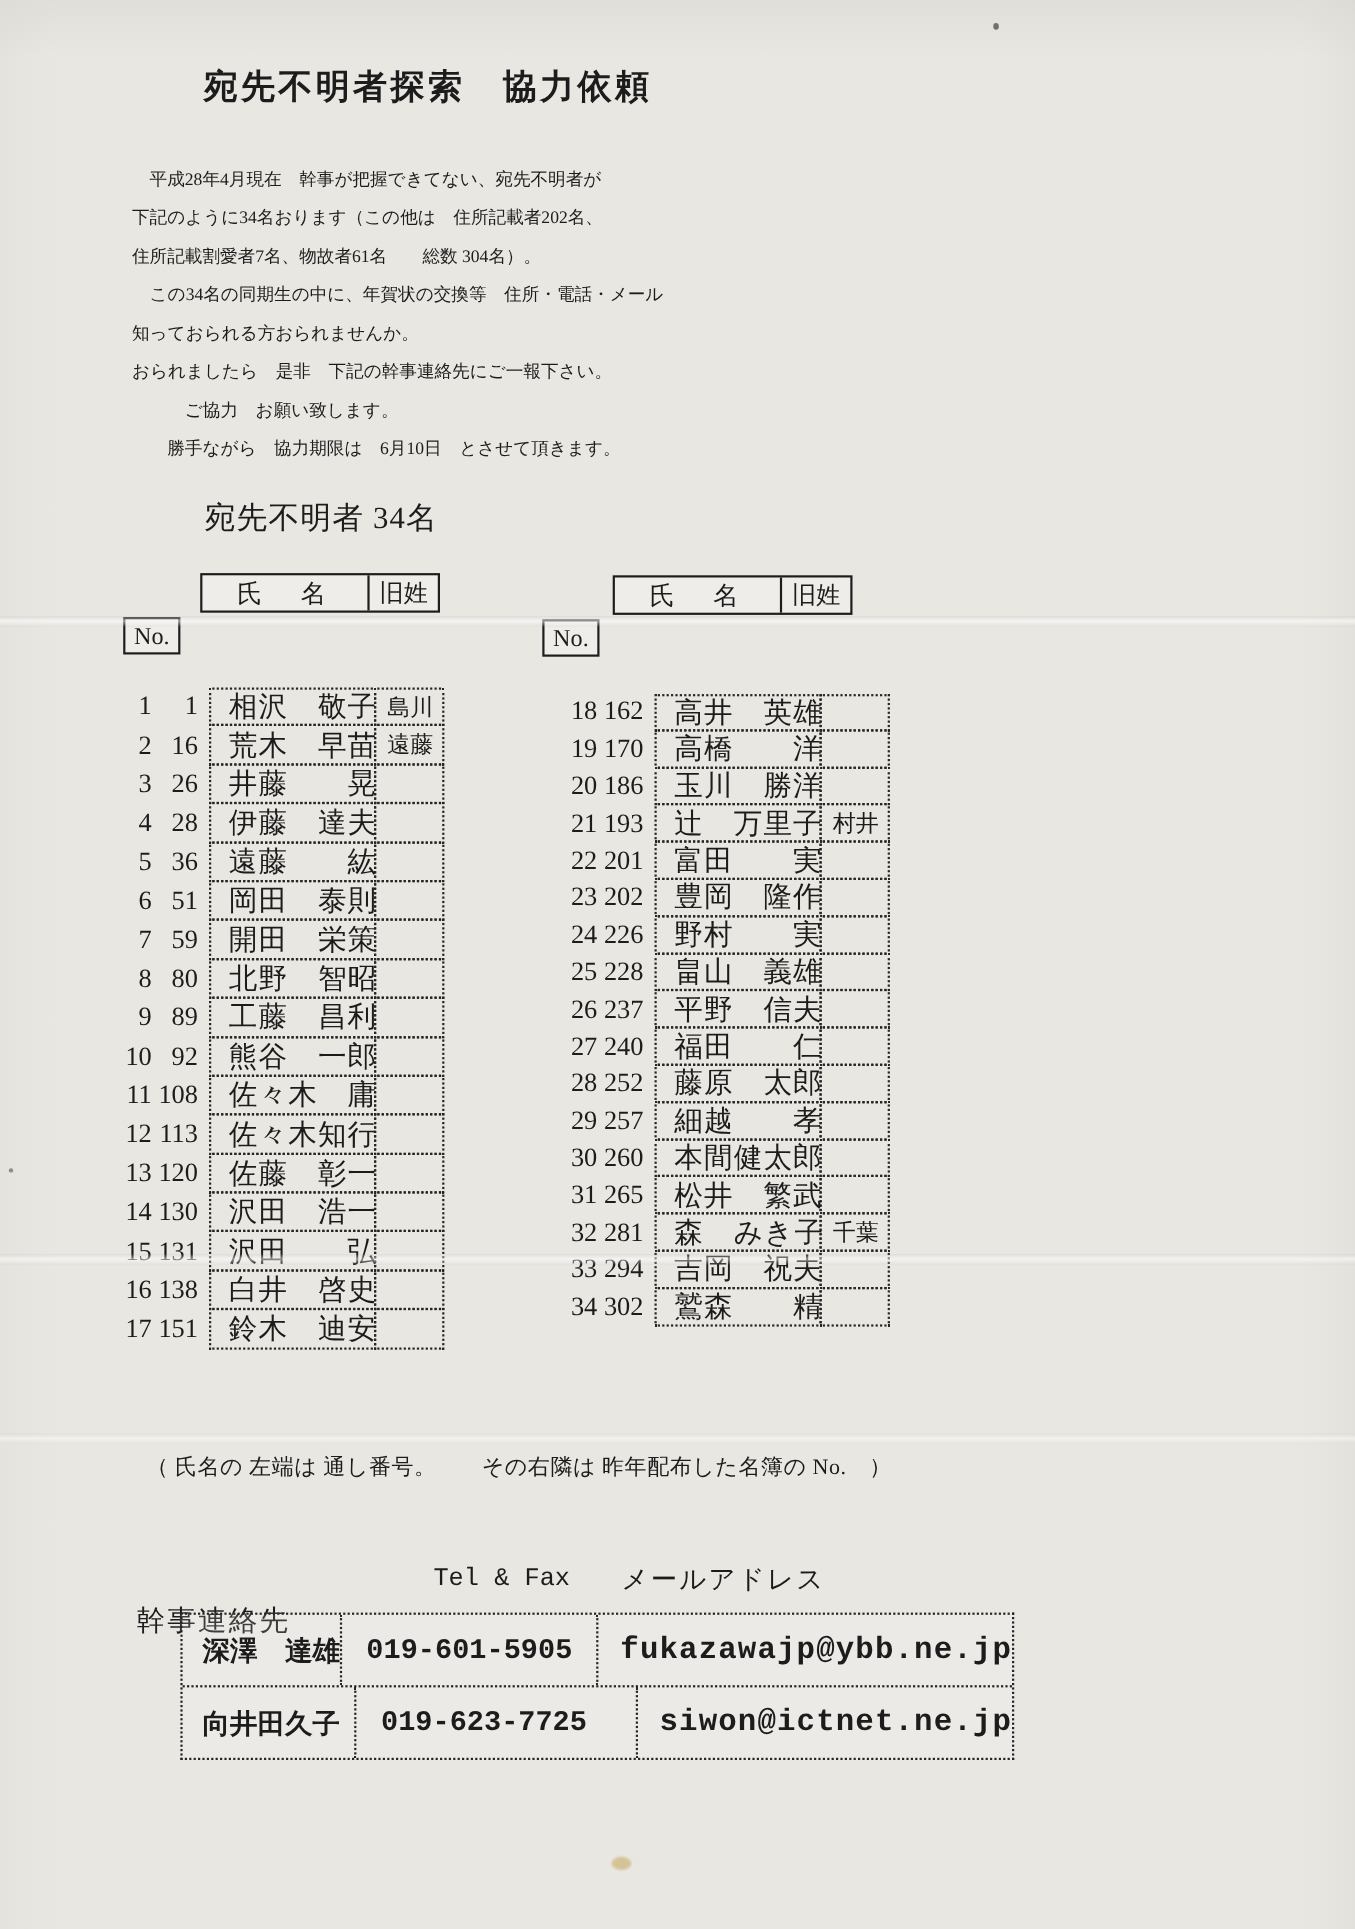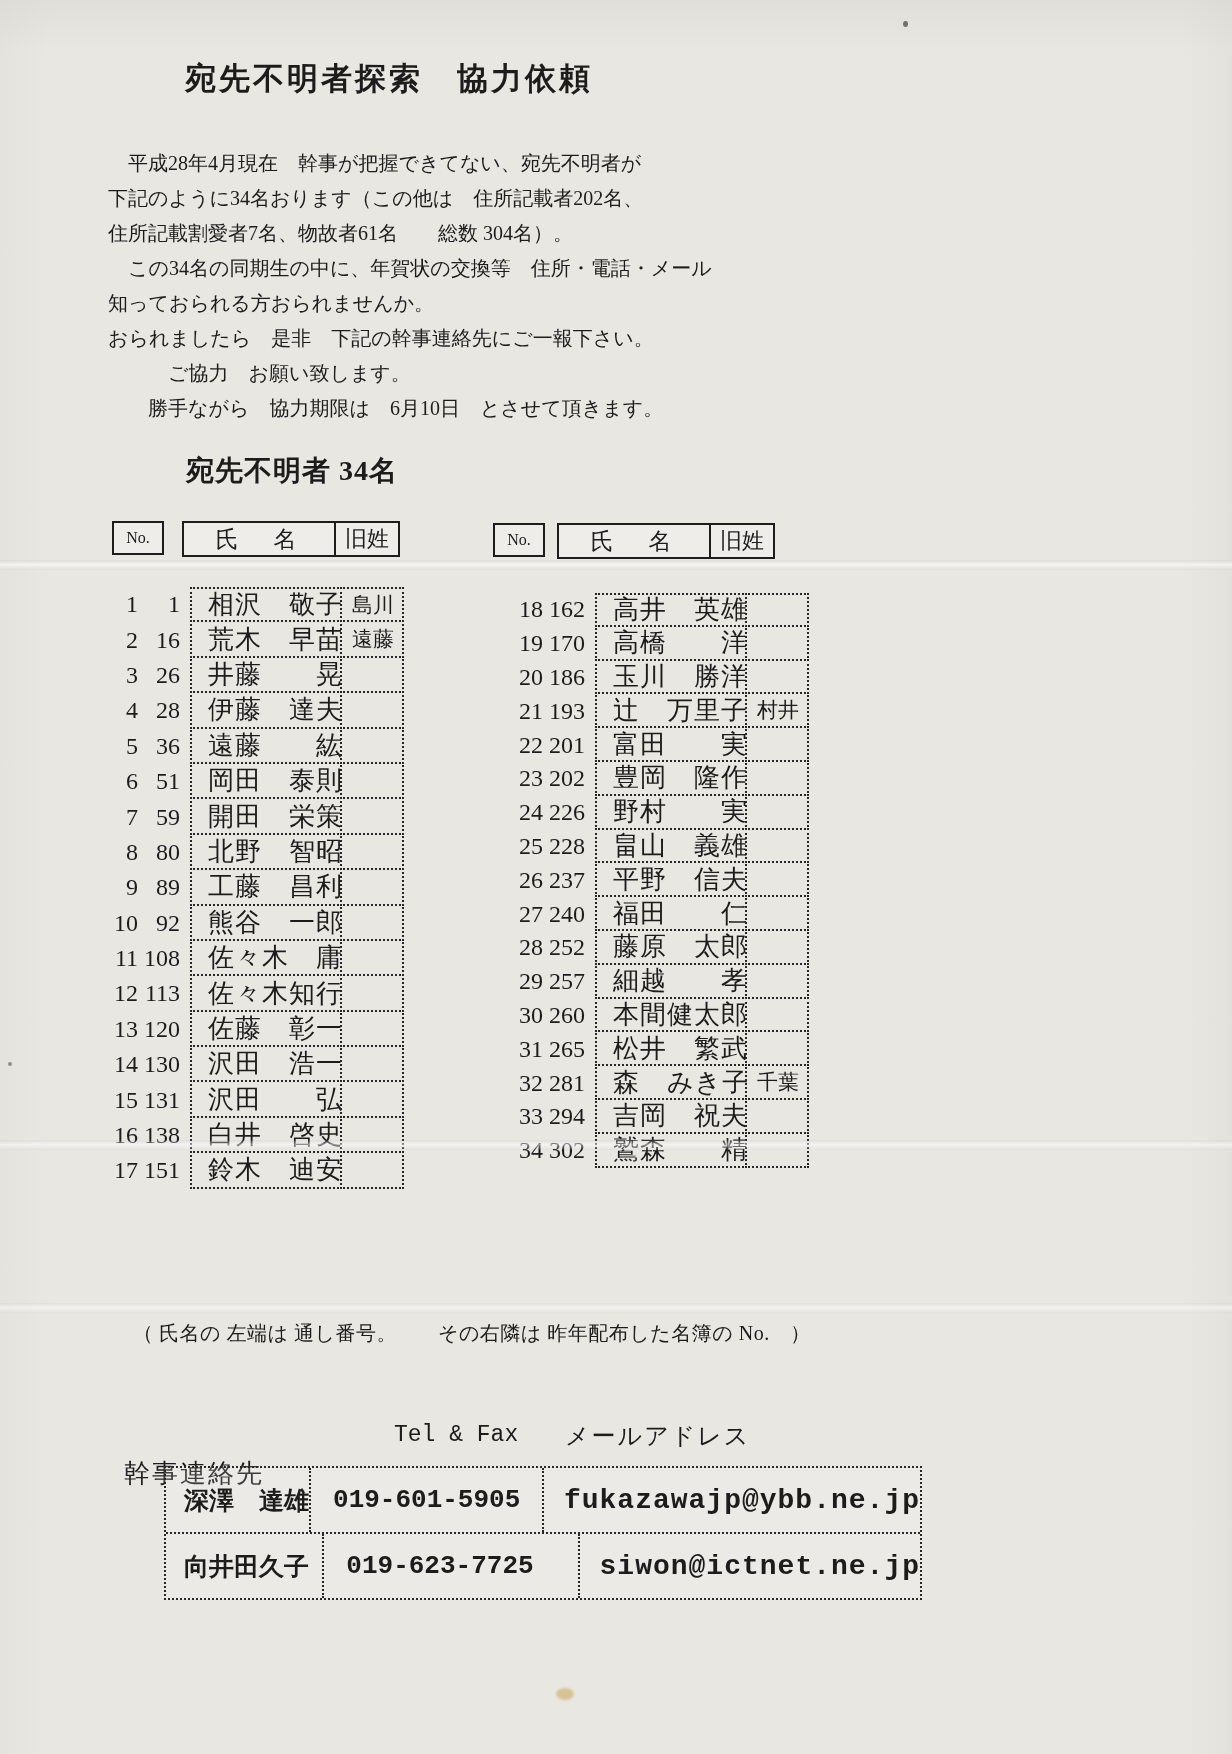--- a/index.html
+++ b/index.html
@@ -13,31 +13,31 @@
     font-family:"Liberation Serif","DejaVu Serif",serif;
     color:#1c1c1c;
     overflow:hidden;
   }
   .abs{position:absolute;}
   .doc-title{
     left:185px;top:58px;
     font-size:31px;letter-spacing:3px;font-weight:600;
     white-space:pre;
   }
-  .intro{left:108px;top:146px;font-size:20px;line-height:35px;}
+  .intro{left:120px;top:146px;font-size:16px;line-height:35px;}
   .intro-line{white-space:pre;}
-  .list-heading{left:186px;top:452px;font-size:28px;letter-spacing:1px;white-space:pre;font-weight:700;}
+  .list-heading{left:186px;top:452px;font-size:28px;letter-spacing:1px;white-space:pre;font-weight:400;}
 
   
   .ntable{display:block;}
   .ntable-header{display:flex;align-items:flex-start;}
   .hdr-no{
     width:48px;height:30px;border:2px solid #1d1d1d;
     display:flex;align-items:center;justify-content:center;
-    font-size:16px;background:rgba(255,255,255,0.25);
+    font-size:22px;background:rgba(255,255,255,0.25);margin-top:40px;
   }
   .hdr-namegrp{display:flex;margin-left:18px;border:2px solid #1d1d1d;background:rgba(255,255,255,0.25);}
   .hdr-name{
     width:150px;height:32px;display:flex;align-items:center;justify-content:center;
     font-size:23px;white-space:pre;letter-spacing:6px;
   }
   .hdr-maiden{
     width:62px;height:32px;border-left:2px solid #1d1d1d;
     display:flex;align-items:center;justify-content:center;font-size:22px;
   }

